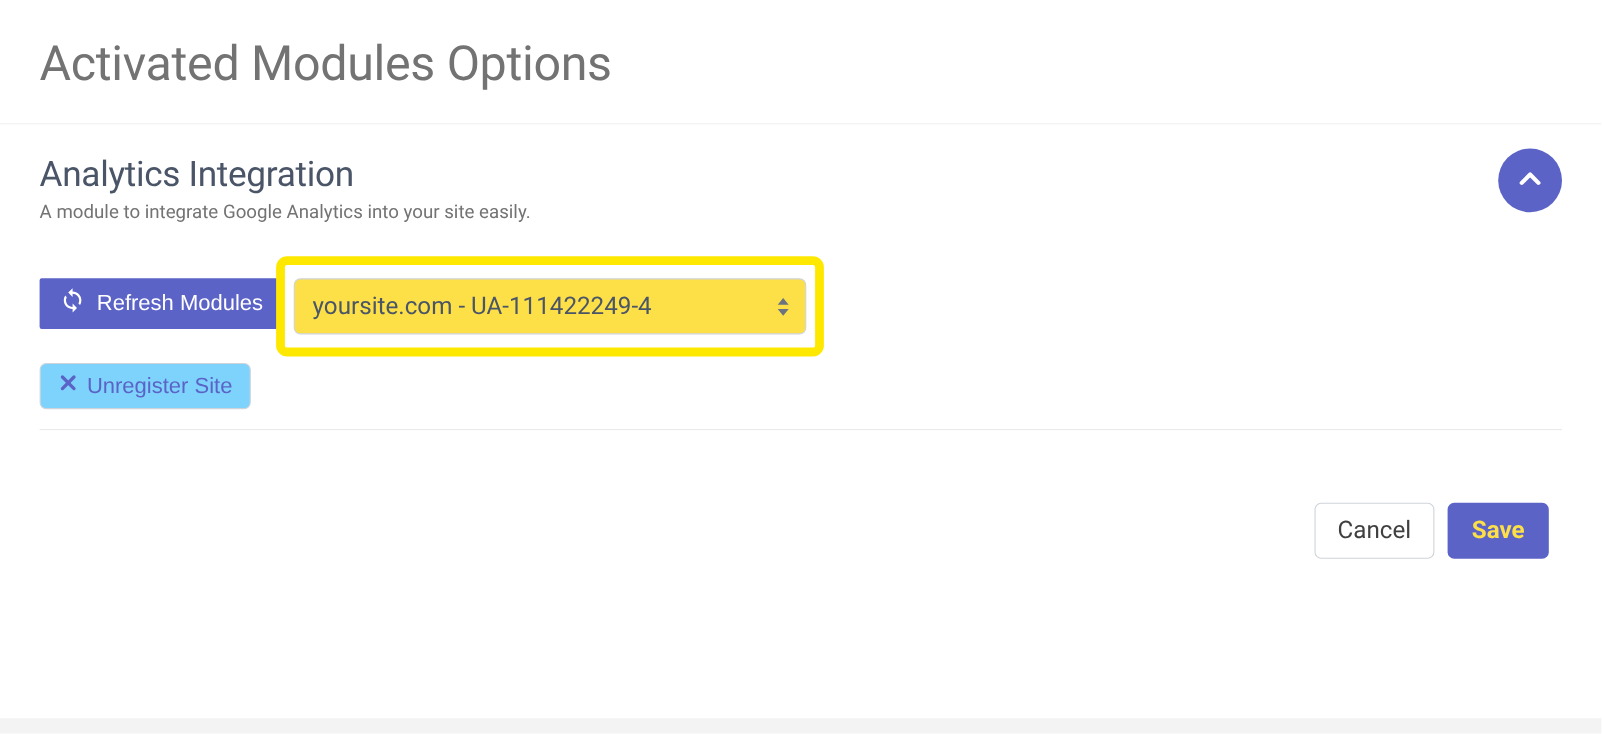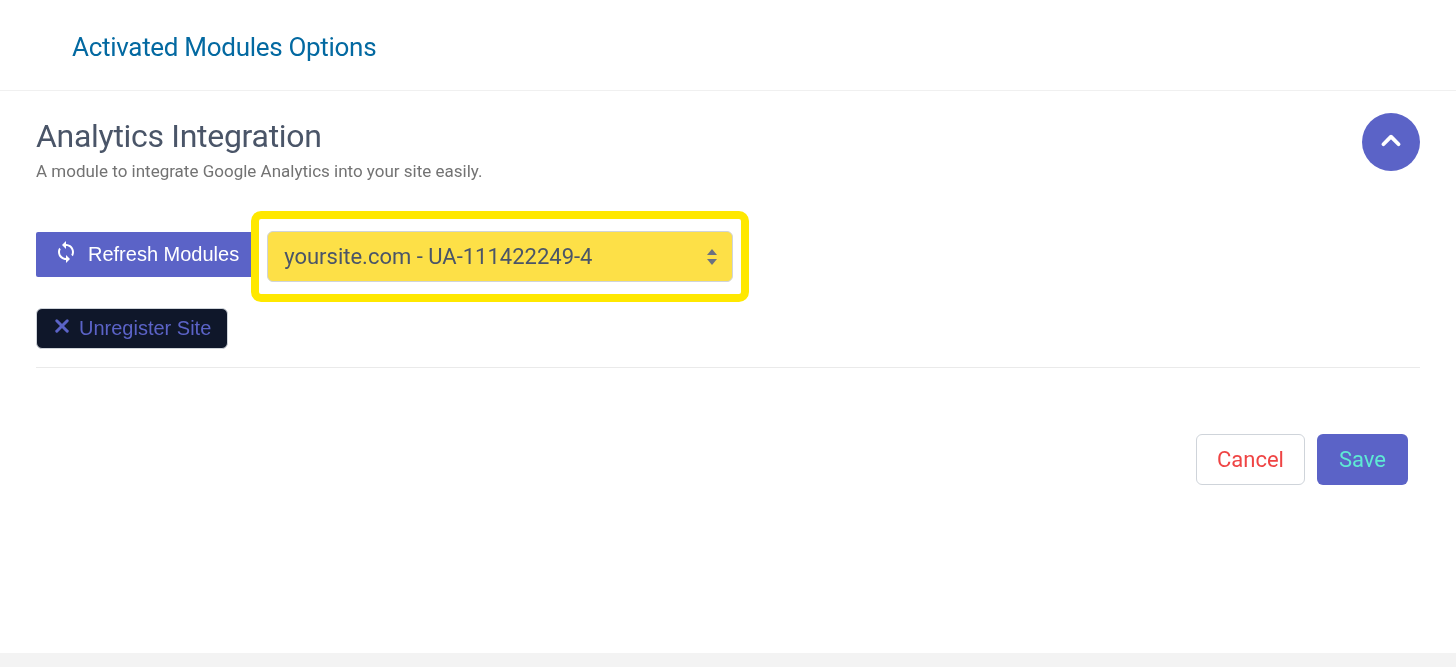--- a/index.html
+++ b/index.html
@@ -12,25 +12,24 @@
       position: relative;
     }
     .page {
       padding: 0;
     }
     .header-section {
       padding: 32px 36px 28px 36px;
       border-bottom: 1px solid #f0f0f0;
     }
     .page-title {
-      font-size: 26px;
+      font-size: 44px;
       font-weight: 400;
-      color: #0369a1;
+      color: #737373;
       letter-spacing: -0.3px;
-      margin-left: 36px;
     }
     .module-section {
       padding: 26px 36px 20px 36px;
       position: relative;
     }
     .module-header {
       display: flex;
       justify-content: space-between;
       align-items: flex-start;
     }
@@ -116,21 +115,21 @@
       top: 50%;
       transform: translateY(-50%);
       pointer-events: none;
     }
     .select-arrows svg {
       display: block;
       width: 14px;
       height: 20px;
     }
     .unregister-btn {
-      background: #0f172a;
+      background: #7dd3fc;
       color: #5b63c7;
       border: 1px solid #cfd4da;
       padding: 8px 16px;
       font-size: 20px;
       cursor: pointer;
       display: inline-flex;
       align-items: center;
       gap: 8px;
       border-radius: 6px;
       margin-top: 6px;
@@ -145,37 +144,38 @@
       margin-top: 18px;
     }
     .footer-actions {
       display: flex;
       justify-content: flex-end;
       gap: 12px;
       padding: 46px 48px 20px 36px;
     }
     .cancel-btn {
       background: #ffffff;
-      color: #ef4444;
+      color: #404040;
       border: 1px solid #cfd4da;
       padding: 12px 20px;
       font-size: 22px;
       cursor: pointer;
       border-radius: 6px;
       font-family: inherit;
     }
     .save-btn {
       background: #5b63c7;
-      color: #5eead4;
+      color: #fde047;
       border: none;
       padding: 12px 22px;
       font-size: 22px;
       cursor: pointer;
       border-radius: 6px;
       font-family: inherit;
+      font-weight: bold;
     }
     .bottom-strip {
       position: absolute;
       left: 0;
       right: 0;
       bottom: 0;
       height: 14px;
       background: #f3f3f3;
     }
   </style>

